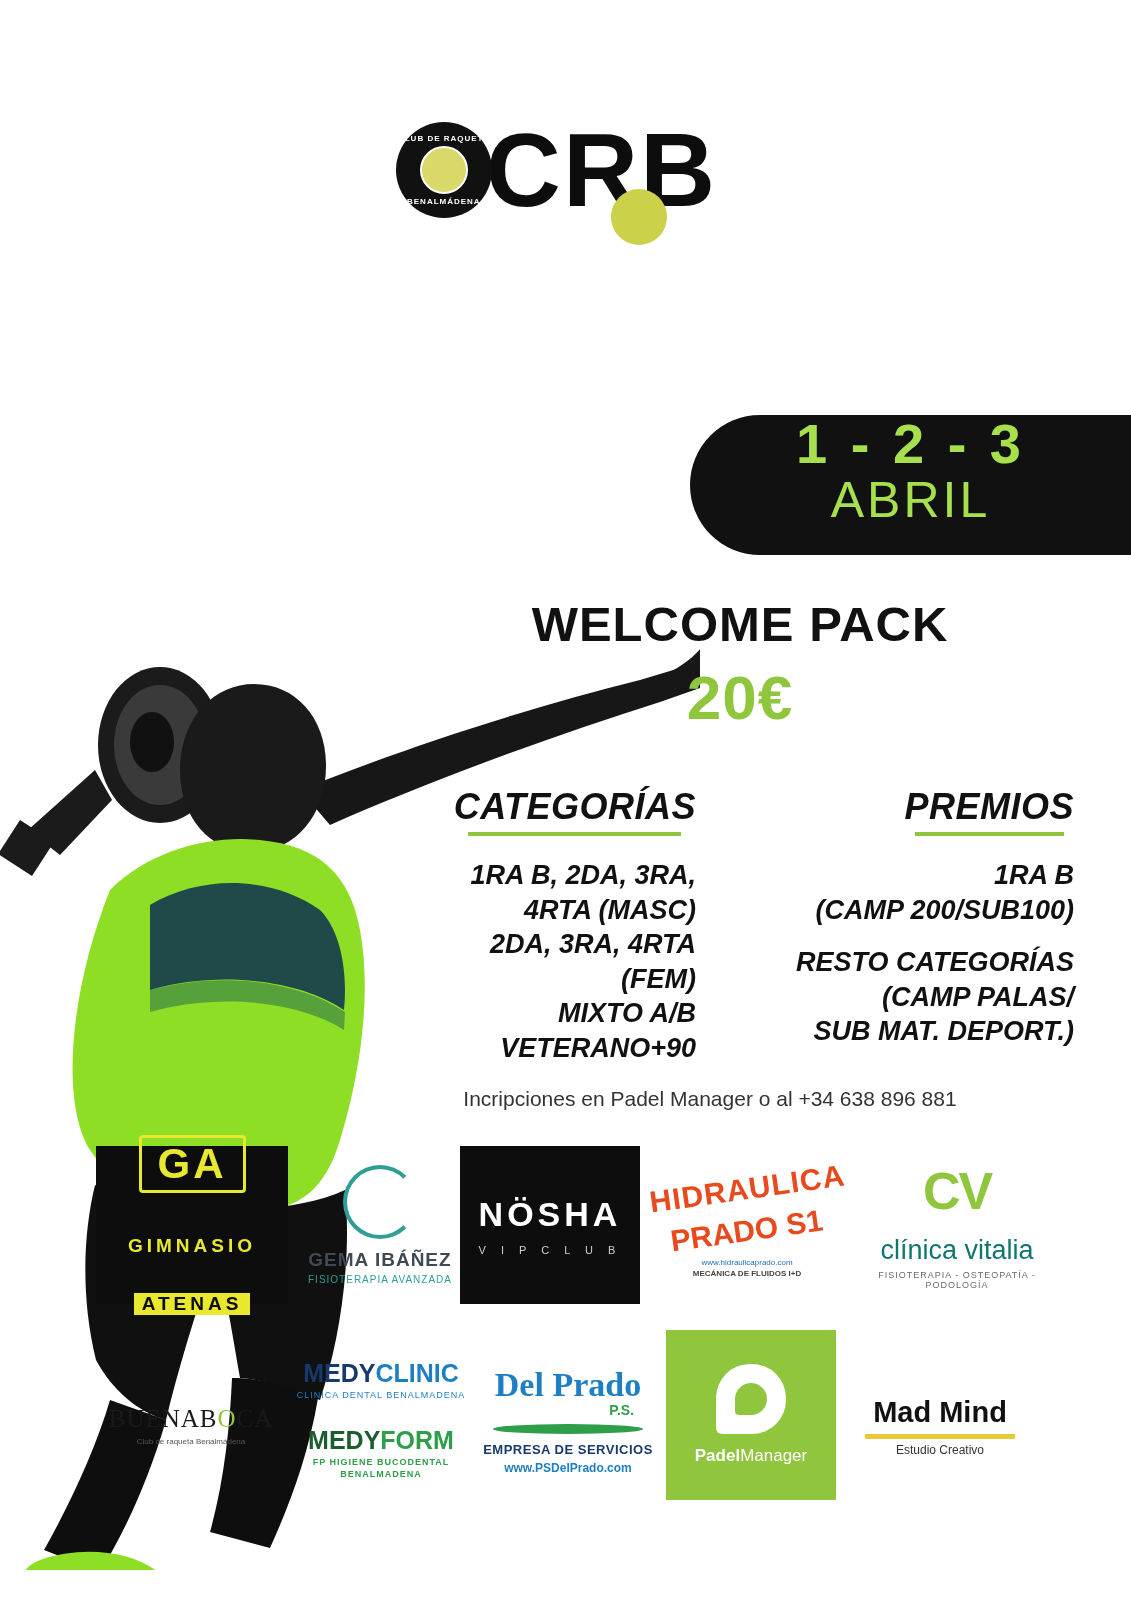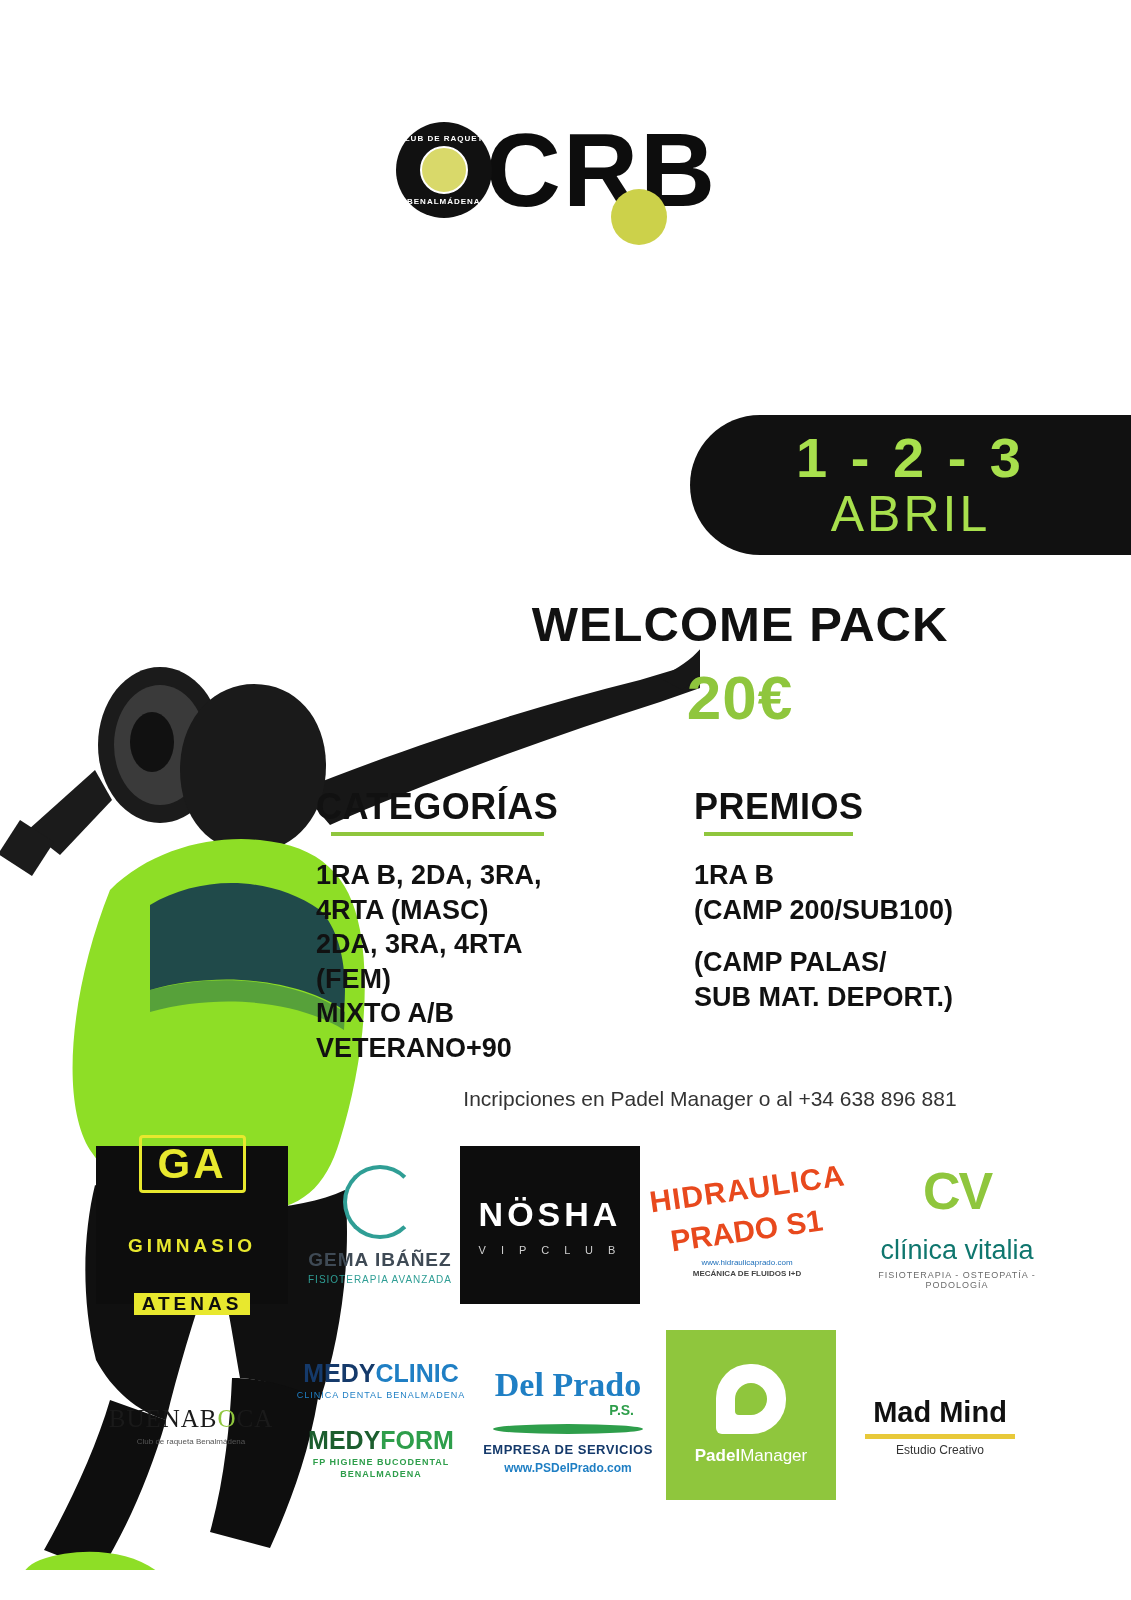--- a/index.html
+++ b/index.html
@@ -95,21 +95,20 @@
     position: absolute;
     left: 690px;
     top: 415px;
     width: 441px;
     height: 140px;
     background: #111111;
     border-top-left-radius: 70px;
     border-bottom-left-radius: 70px;
     color: #a5e04a;
     text-align: center;
-    padding-top: 14px;
     box-sizing: border-box;
   }
   .date-badge .d1 {
     font-size: 56px;
     font-weight: bold;
     letter-spacing: 4px;
     line-height: 1.05;
     color: #a8e04d;
   }
   .date-badge .d2 {
@@ -138,21 +137,22 @@
     font-size: 62px;
     font-weight: bold;
     color: #8fc63d;
     margin-top: 10px;
     letter-spacing: 1px;
   }
 
   
   .col {
     position: absolute;
-    text-align: left;
+    text-align: right;
+    font-style: italic;
   }
   .col-cat { left: 316px; top: 786px; width: 380px; }
   .col-pre { left: 694px; top: 786px; width: 380px; }
 
   .col-head {
     font-size: 36px;
     font-weight: bold;
     color: #111;
     letter-spacing: 0.5px;
     display: inline-block;
@@ -356,20 +356,21 @@
     <div>VETERANO+90</div>
   </div>
 </div>
 
 <div class="col col-pre">
   <div class="col-head">PREMIOS</div>
   <div class="col-body">
     <div>1RA B</div>
     <div>(CAMP 200/SUB100)</div>
     <div class="gap"></div>
+    <div>RESTO CATEGORÍAS</div>
     <div>(CAMP PALAS/</div>
     <div>SUB MAT. DEPORT.)</div>
   </div>
 </div>
 
 <div class="footer-note">Incripciones en Padel Manager o al +34 638 896 881</div>
 
 <div class="sponsors">
 
   <div class="sp sp-atenas">

